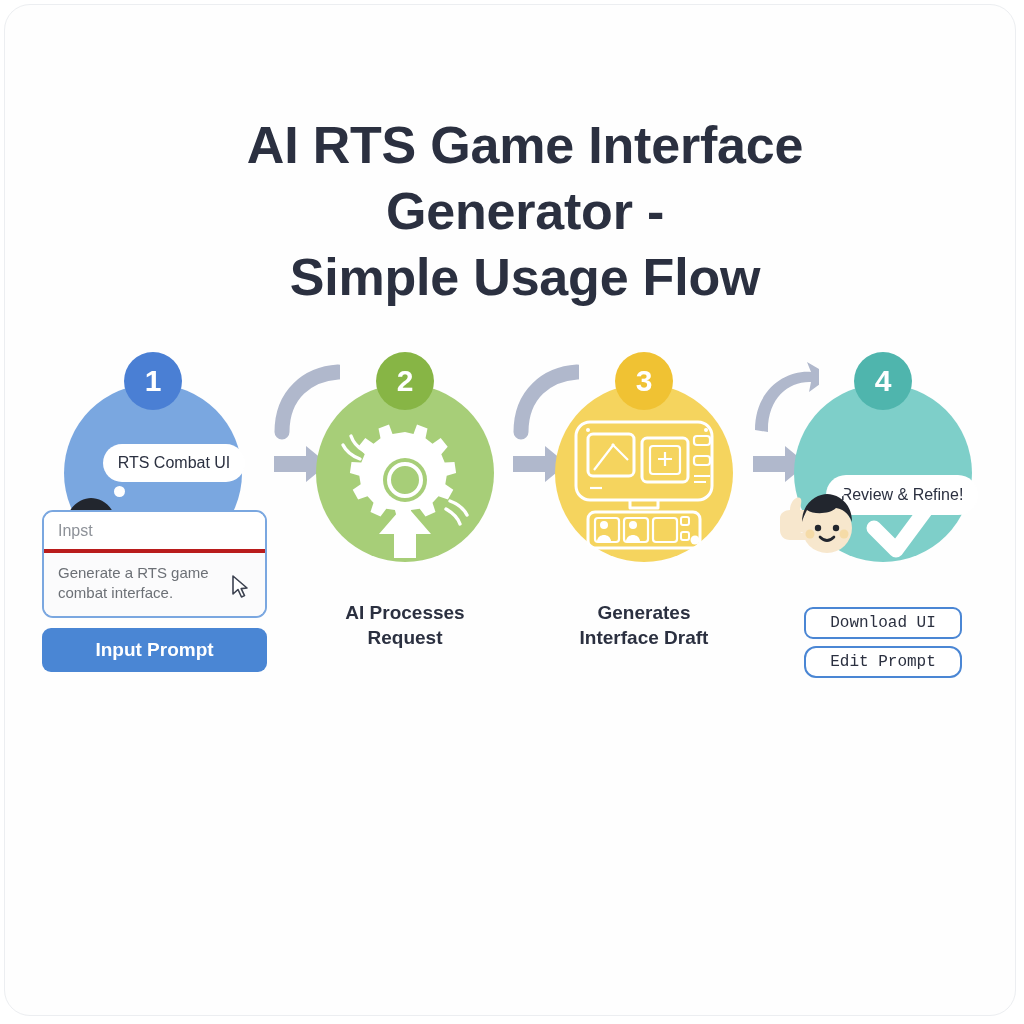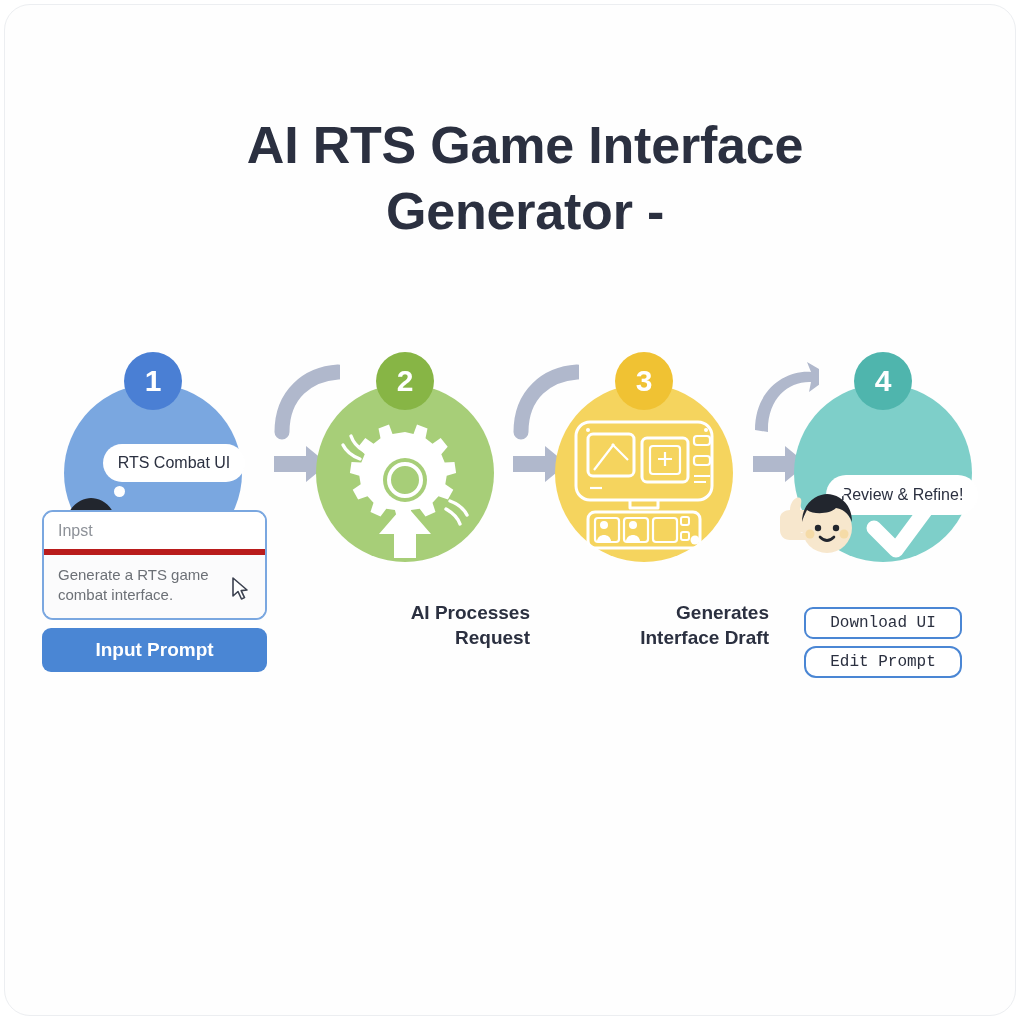--- a/index.html
+++ b/index.html
@@ -91,21 +91,21 @@
   .step-label {
     position: absolute;
     top: 248px;
     left: 0; width: 250px;
     text-align: center;
     color: #2b3040;
     font-size: 19px;
     font-weight: bold;
     line-height: 1.34;
   }
-  .step-label .line { display: block; text-align: right; }
+  .step-label .line { display: block; }
 
   
   .conn {
     position: absolute;
     width: 74px; height: 160px;
     top: 360px;
   }
   .conn-1 { left: 266px; }
   .conn-2 { left: 505px; }
   .conn-3 { left: 745px; }
@@ -151,21 +151,21 @@
     border: 2px solid #7aa7e0;
     border-radius: 11px;
     box-sizing: border-box;
     z-index: 7;
     overflow: hidden;
   }
   .prompt-head {
     padding: 10px 30px 9px 14px;
     color: #8d9198;
     font-size: 16px;
-    border-bottom: 6px solid #b91c1c;
+    border-bottom: 4px solid #b91c1c;
     background: #ffffff;
   }
   .prompt-body {
     padding: 10px 16px 13px 14px;
     color: #6c7076;
     font-size: 15px;
     line-height: 1.34;
     background: #fbfbfc;
     position: relative;
   }
@@ -215,20 +215,21 @@
   .ghost-btn-1 { top: 255px; }
   .ghost-btn-2 { top: 294px; border-radius: 12px; }
 </style>
 </head>
 <body>
 
 <div class="page-frame"></div>
 
 <div class="title">
   <span class="line">AI RTS Game Interface Generator -</span>
+  <span class="line">Simple Usage Flow</span>
 </div>
 
 <div class="flow">
 
   <div class="conn conn-1">
     <svg width="74" height="160" viewBox="0 0 74 160">
       <path d="M8 96 L40 96 L40 86 L62 104 L40 122 L40 112 L8 112 Z" fill="#b0b8cc"></path>
       <path d="M16 72 C16 34 42 14 72 12" stroke="#b0b8cc" stroke-width="15" fill="none" stroke-linecap="round"></path>
     </svg>
   </div>

